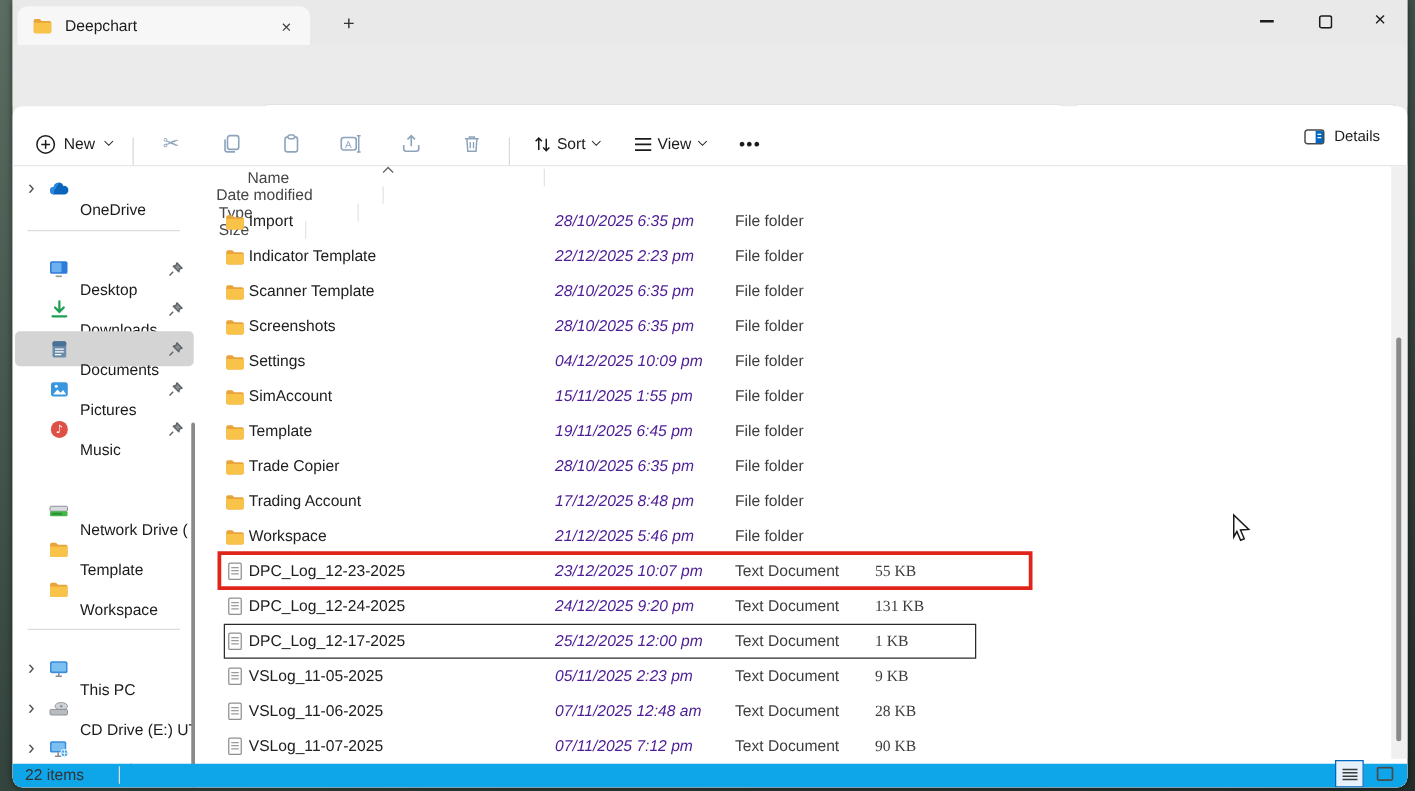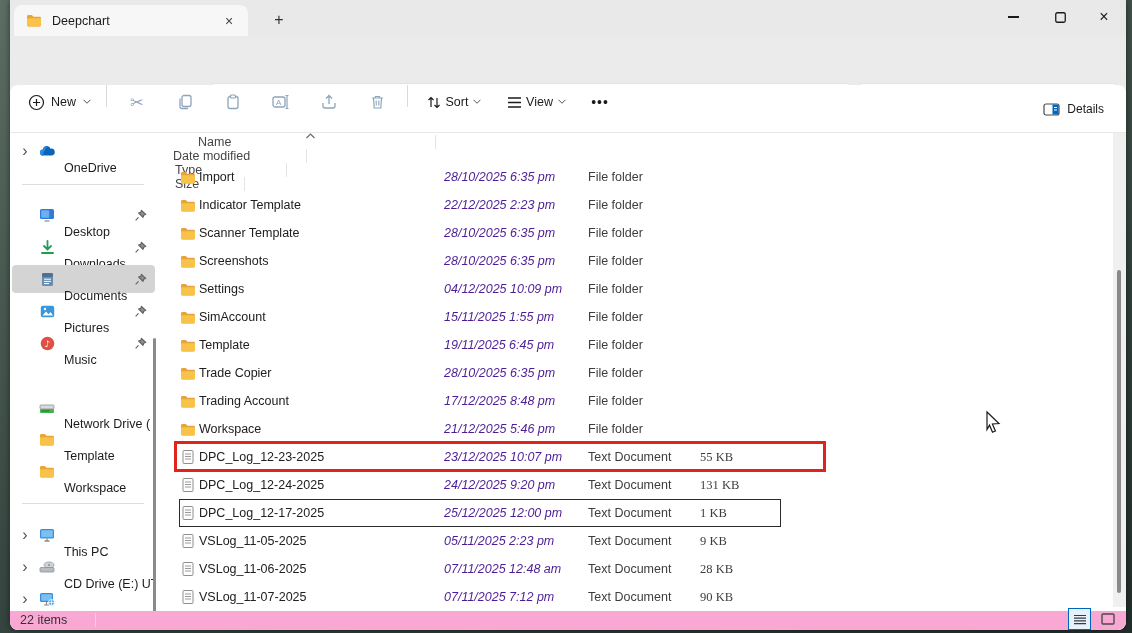--- a/index.html
+++ b/index.html
@@ -38,21 +38,21 @@
   .search input { flex:1; border:none; outline:none; background:transparent; font-size:12.5px; color:#333;
                   padding:0 8px 0 12px; font-family:inherit; }
   .search input::placeholder { color:#757575; }
   .search .mag { margin-right:10px; }
 
   
   .card { position:absolute; left:0; top:85px; width:1116px; height:545px; background:#ffffff; border-radius:8px 8px 8px 8px; }
 
   
   .cmdbar { position:absolute; left:0; top:0; width:100%; height:48px; border-bottom:1px solid #e8e8e8;
-            display:flex; align-items:flex-start; padding-left:10px; }
+            display:flex; align-items:flex-end; padding-left:10px; }
   .cmd { display:flex; align-items:center; justify-content:center; height:34px; border-radius:4px; color:#1b1b1b; }
   .cmd .lbl { font-size:12.5px; margin:0 4px; }
   .cmd-new { width:80px; gap:2px; }
   .cmd-icon { width:48px; }
   .vdiv { width:1px; height:22px; background:#d9d9d9; margin:0 6px; }
   .steel { color:#8ea4bd; font-size:16px; }
   .cmd-sort { width:80px; } .cmd-view { width:86px; } .cmd-more { width:40px; font-size:14px; letter-spacing:1px; }
   .details-btn { position:absolute; right:14px; top:7px; height:34px; display:flex; align-items:center; gap:7px;
                  padding:0 8px; border-radius:4px; }
   .details-btn .lbl { font-size:12px; color:#1b1b1b; }
@@ -87,21 +87,21 @@
   .fc.size { width:80px; padding-right:12px; text-align:left; color:#3d3d3d;font-family:Liberation Serif, serif; }
 
   .red-box { position:absolute; left:164px; top:441px; width:652px; height:31px; border:3px solid #e0241a; z-index:5; }
   .focus-box { position:absolute; left:169px; top:499px; width:602px; height:28px; border:1px solid #2b2b2b; z-index:5; }
 
   
   .vscroll-track { position:absolute; left:1103px; top:133px; width:13px; height:474px; background:#f0f0f0; }
   .vscroll-thumb { position:absolute; left:4px; top:137px; width:4px; height:323px; background:#8a8a8a; border-radius:2px; }
 
   
-  .statusbar { position:absolute; left:0; top:611px; width:100%; height:19px; background:#f9a8d4; border-radius:0 0 8px 8px; }
+  .statusbar { position:absolute; left:0; top:611px; width:100%; height:19px; background:#0ea5e9; border-radius:0 0 8px 8px; }
   .scount { position:absolute; left:10px; top:2px; font-size:12.5px; color:#333; }
   .sdiv2 { position:absolute; left:85px; top:2px; width:1px; height:14px; background:#dcdcdc; }
   .viewtoggle { position:absolute; top:-3px; width:23px; height:22px; display:flex; align-items:center; justify-content:center; }
   .viewtoggle.details-active { left:1058px; background:#e6f1fb; border:1px solid #0067c0; }
   .viewtoggle.icons { left:1086px; }
 
   .cursor { position:absolute; left:983px; top:410px; z-index:9; }
 </style>
 </head>
 <body>

